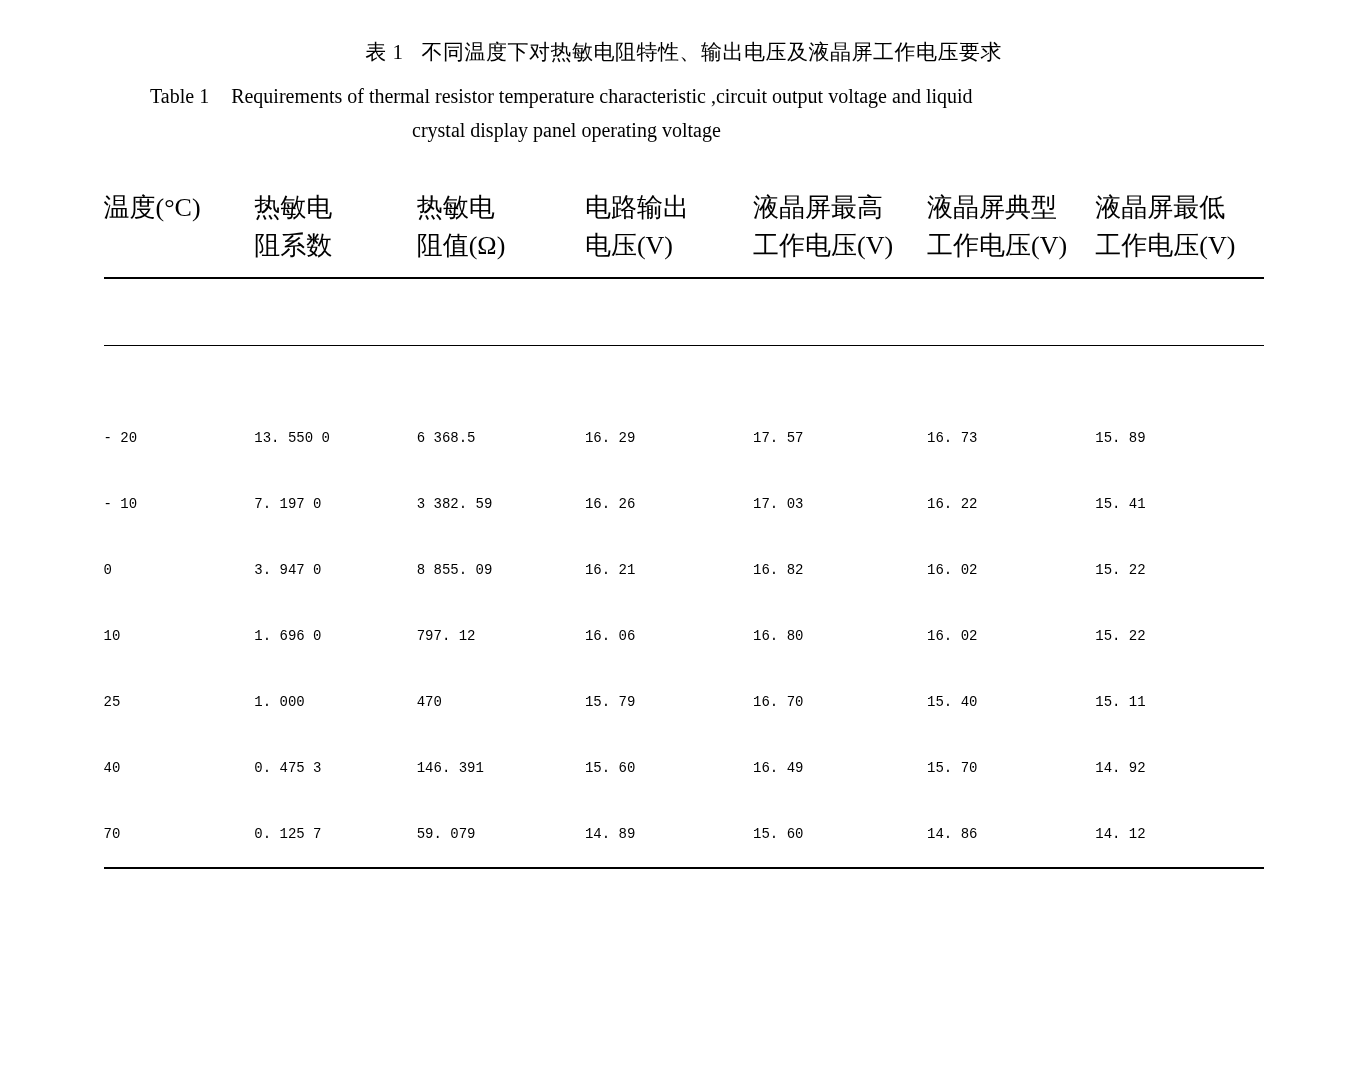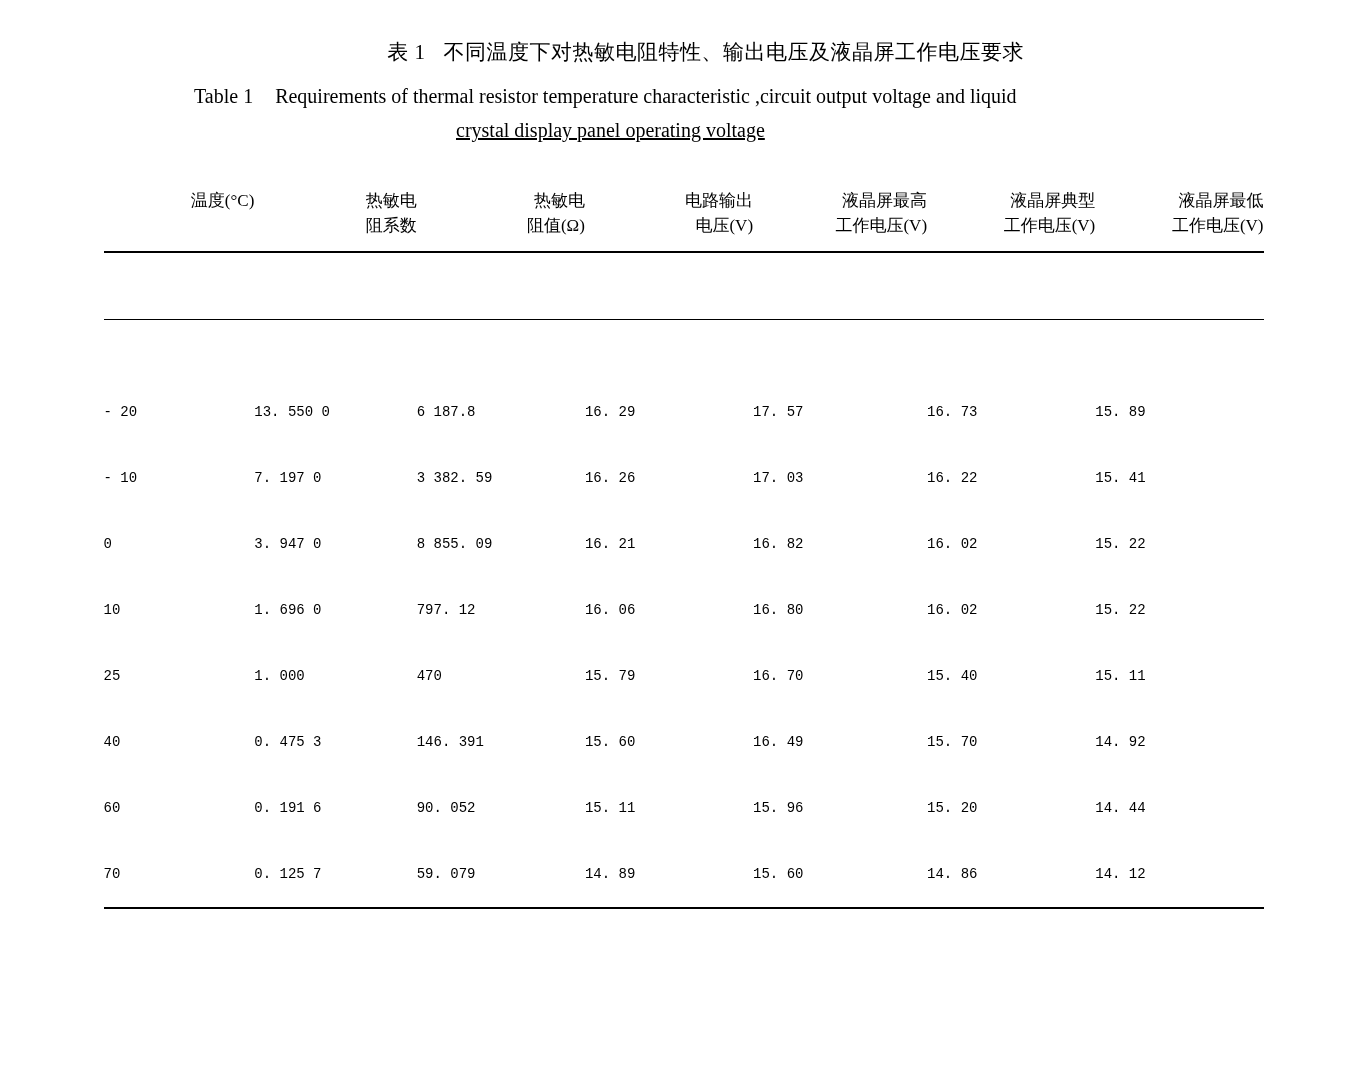--- a/index.html
+++ b/index.html
@@ -19,21 +19,20 @@
     width: 1367px;
     height: 1077px;
     box-sizing: border-box;
     padding: 0;
   }
 
   
   .caption {
     margin-top: 38px;
     text-align: center;
-    margin-left: 44px;
   }
   .caption-cn {
     font-size: 21px;
     letter-spacing: 0.5px;
     line-height: 1.4;
     white-space: nowrap;
   }
   .caption-cn .cap-label {
     margin-right: 18px;
   }
@@ -45,40 +44,39 @@
     text-align: left;
   }
   .caption-en .en-label {
     margin-right: 22px;
   }
   .caption-en-line2 {
     padding-left: 262px;
     text-align: left;
     margin-top: 4px;
     font-size: 20px;
-    text-decoration: underline;
   }
 
   
   .table-wrap {
     margin: 30px auto 0 auto;
     width: 1160px;
   }
   table.data {
     width: 100%;
     border-collapse: collapse;
     font-size: 20px;
   }
   table.data thead th {
     font-weight: normal;
     vertical-align: top;
     padding: 14px 0 12px 0;
-    text-align: right;
+    text-align: left;
     line-height: 1.45;
-    font-size: 17px;
+    font-size: 26px;
   }
   .rule-top td {
     border-top: 2.5px solid #000;
     height: 0;
     padding: 0;
     font-size: 0;
     line-height: 0;
   }
   .rule-mid td {
     border-top: 1.5px solid #000;
@@ -182,21 +180,21 @@
         </tr>
       </thead>
       <tbody>
         <tr class="rule-mid">
           <td colspan="7"></td>
         </tr>
 
         <tr>
           <td>- 20</td>
           <td>13. 550 0</td>
-          <td>6 187.8</td>
+          <td>6 368.5</td>
           <td>16. 29</td>
           <td>17. 57</td>
           <td>16. 73</td>
           <td>15. 89</td>
         </tr>
         <tr>
           <td>- 10</td>
           <td>7. 197 0</td>
           <td>3 382. 59</td>
           <td>16. 26</td>
@@ -234,29 +232,20 @@
         <tr>
           <td>40</td>
           <td>0. 475 3</td>
           <td>146. 391</td>
           <td>15. 60</td>
           <td>16. 49</td>
           <td>15. 70</td>
           <td>14. 92</td>
         </tr>
         <tr>
-          <td>60</td>
-          <td>0. 191 6</td>
-          <td>90. 052</td>
-          <td>15. 11</td>
-          <td>15. 96</td>
-          <td>15. 20</td>
-          <td>14. 44</td>
-        </tr>
-        <tr>
           <td>70</td>
           <td>0. 125 7</td>
           <td>59. 079</td>
           <td>14. 89</td>
           <td>15. 60</td>
           <td>14. 86</td>
           <td>14. 12</td>
         </tr>
 
         <tr class="rule-bot">

